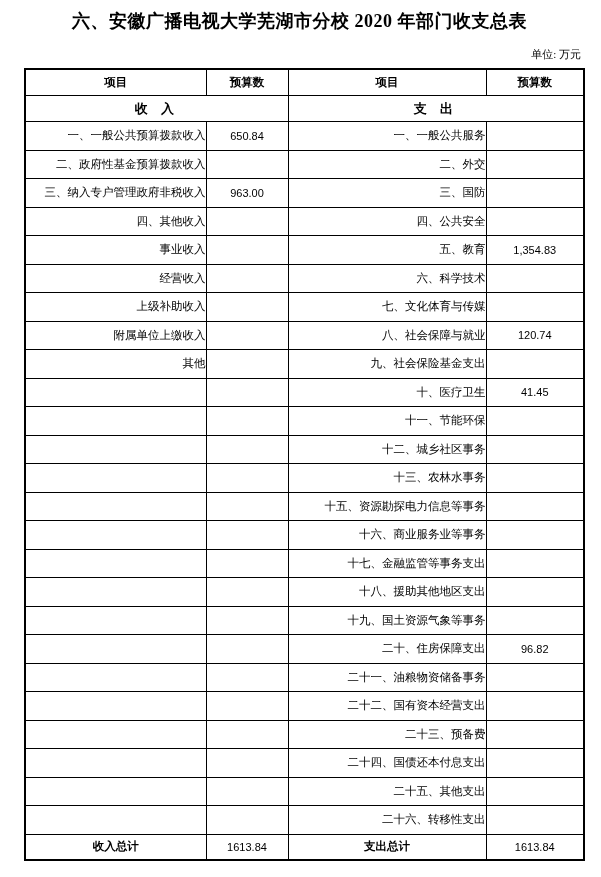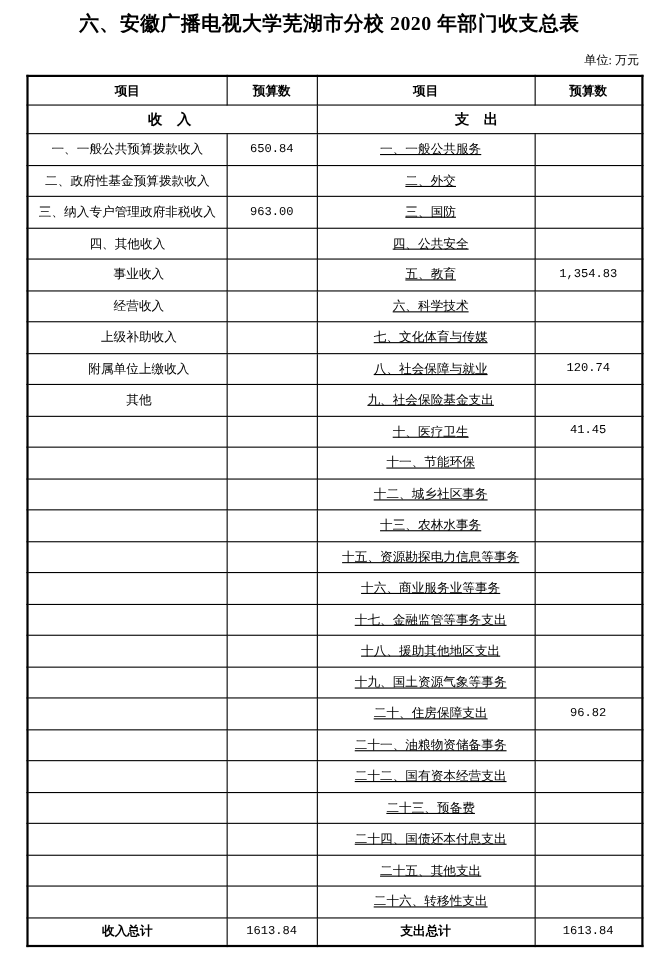--- a/index.html
+++ b/index.html
@@ -53,29 +53,29 @@
   }
   th.col-head {
     height: 25px;
     font-size: 11.5px;
     font-weight: bold;
     text-align: center;
   }
   tr.data-row td { height: 27.5px; }
   td.item {
     font-size: 11.5px;
-    text-align: center;
+    text-align: right;
     padding-left: 8px;
   }
   td.item.sub { padding-left: 21px; }
-  td.item.exp { padding-left: 9px; text-decoration: underline; }
+  td.item.exp { padding-left: 9px; }
   td.num {
     font-size: 11px;
     text-align: center;
-    font-family: Liberation Mono, monospace;
+    font-family: Liberation Sans, sans-serif;
   }
   tr.total-row td { height: 24px; }
   td.total-label {
     font-size: 11.5px;
     font-weight: bold;
     text-align: center;
   }
 </style>
 </head>
 <body>

